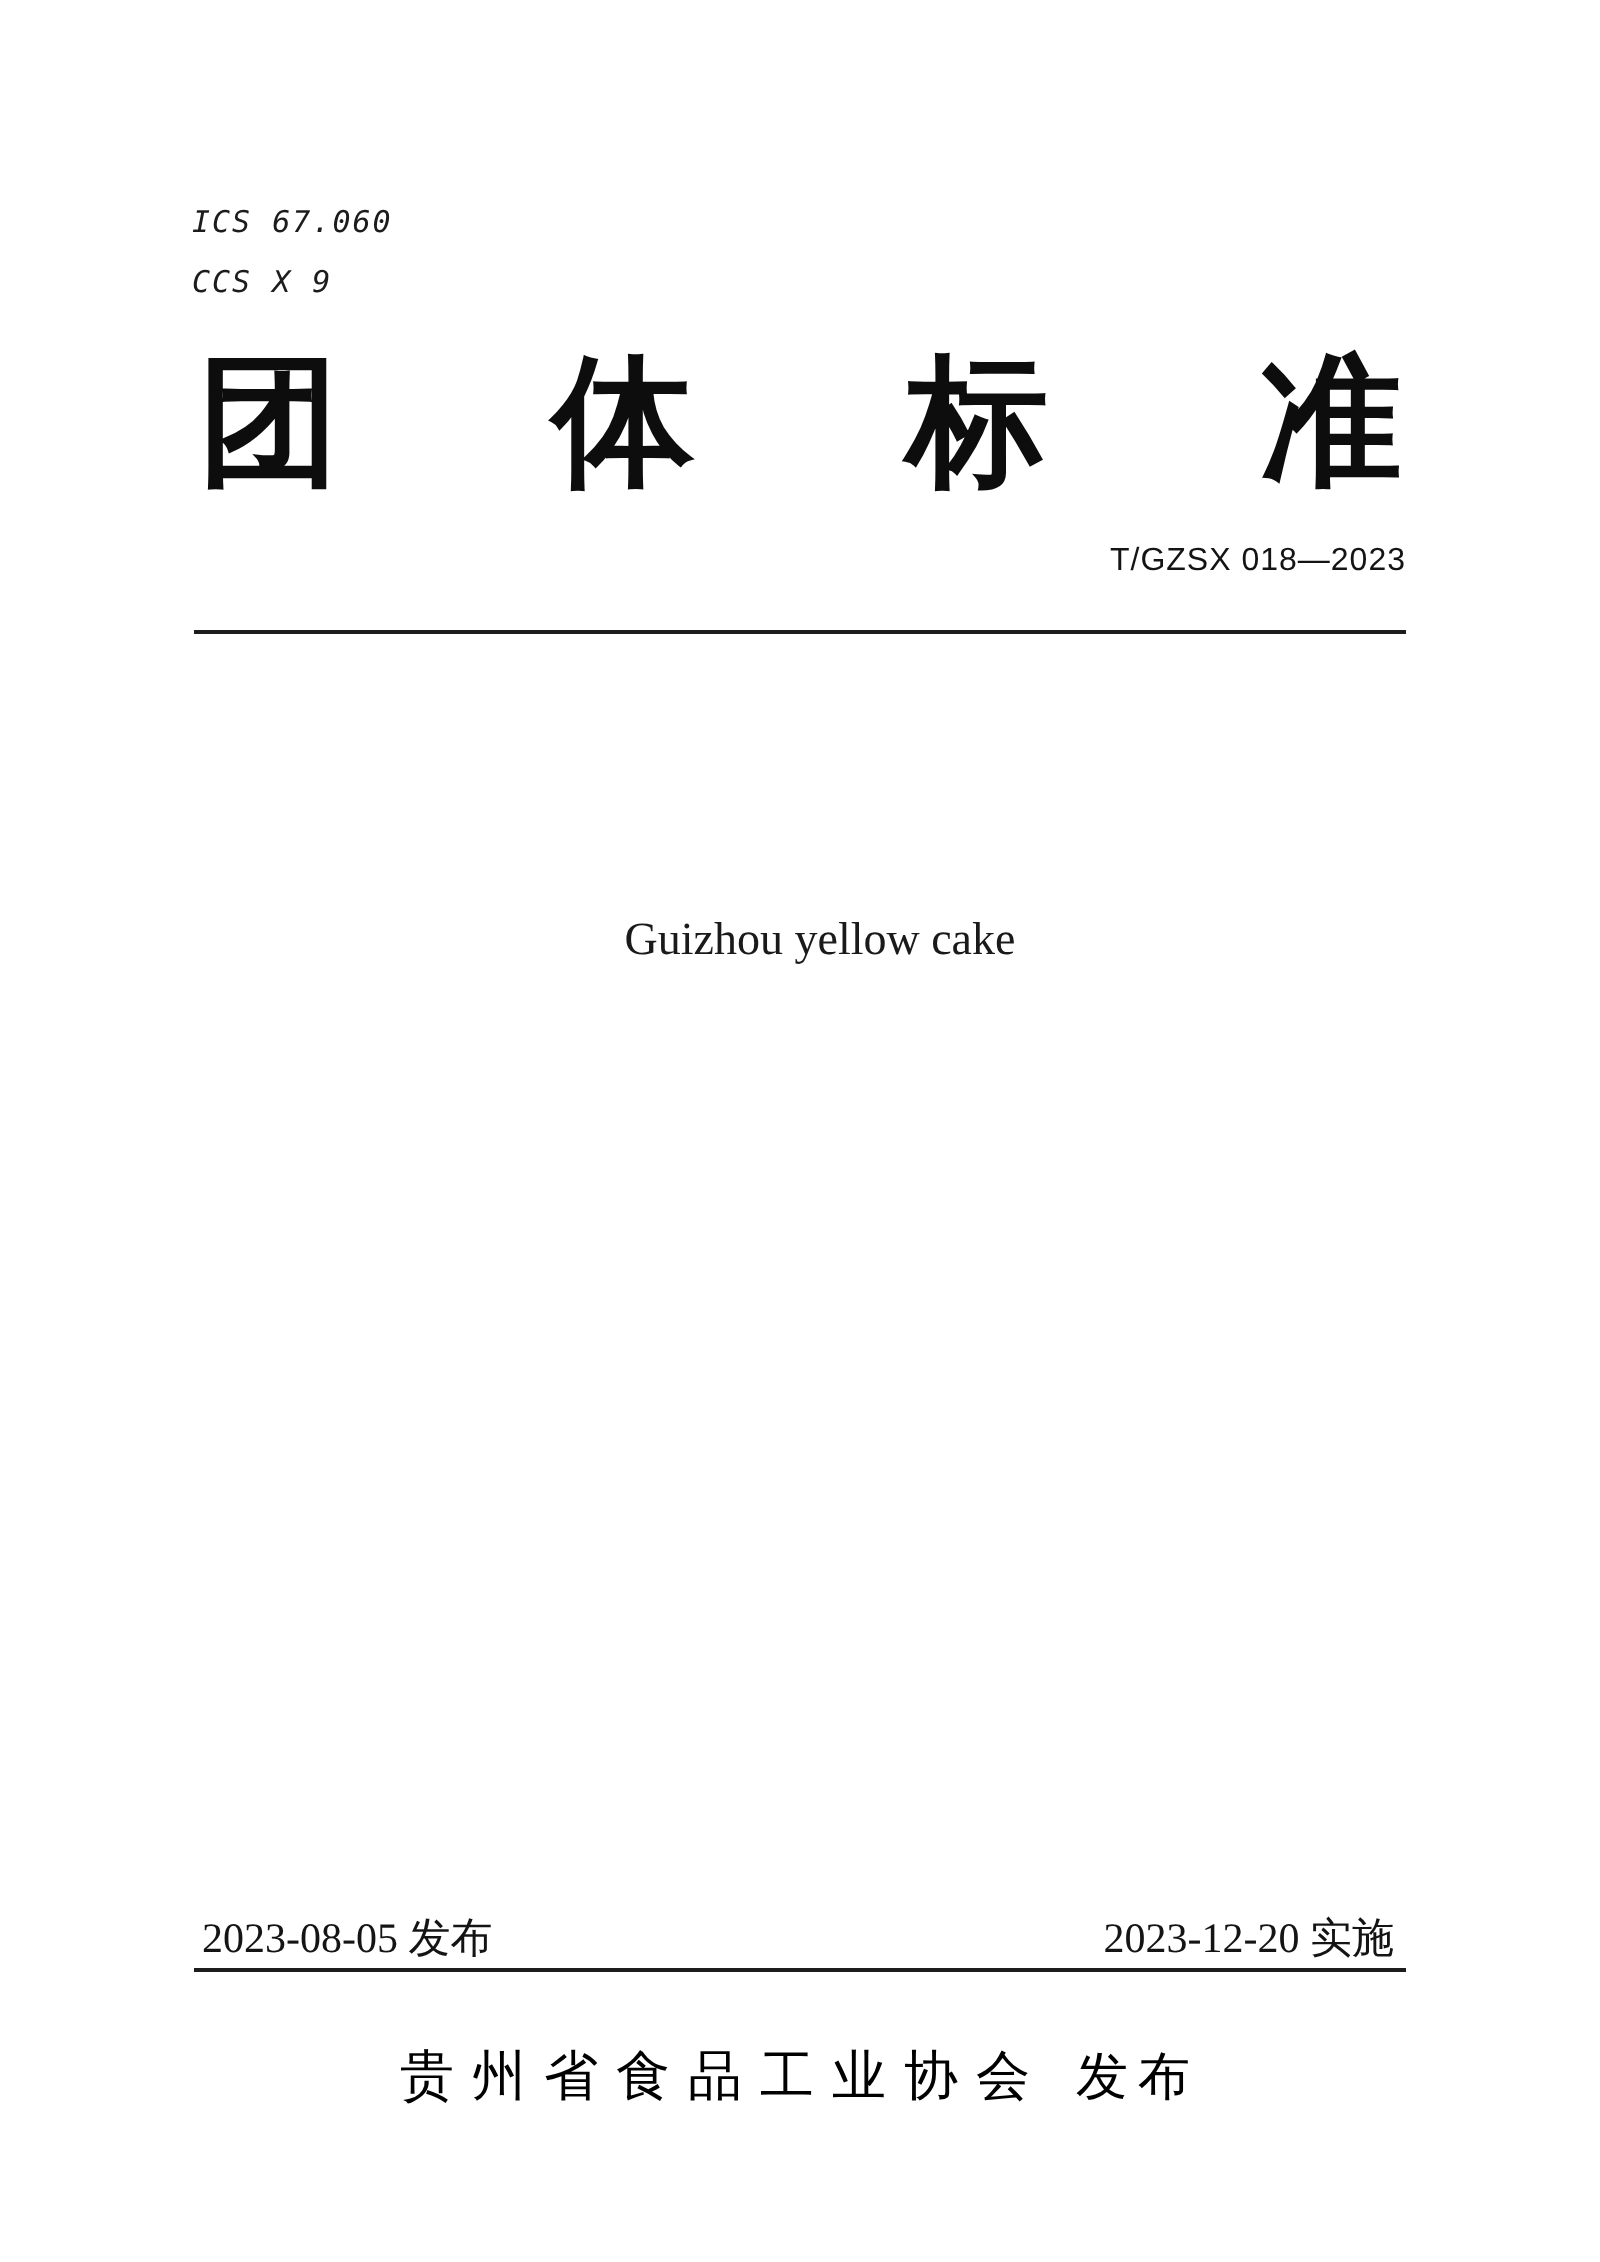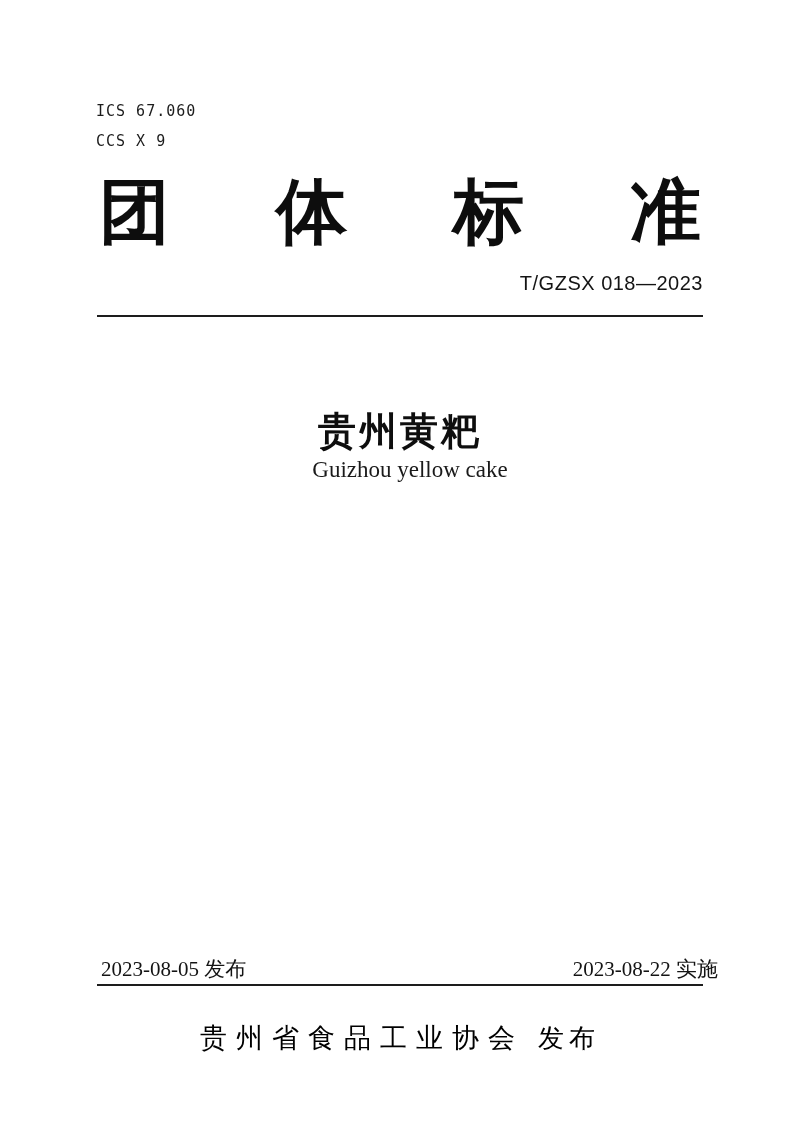--- a/index.html
+++ b/index.html
@@ -24,20 +24,21 @@
     top: 103px;
   }
   .code-line {
     font-family: "DejaVu Sans Mono", monospace;
     font-size: 15px;
     line-height: 16px;
     letter-spacing: 1px;
     color: #1c1c1c;
     margin-bottom: 14px;
     white-space: pre;
+    font-style: italic;
   }
 
   
   .std-type {
     position: absolute;
     left: 99px;
     right: 99px;
     top: 175px;
     display: flex;
     justify-content: space-between;
@@ -48,21 +49,21 @@
     color: #0d0d0d;
   }
   .std-type span { display: block; }
 
   
   .std-number {
     position: absolute;
     right: 97px;
     top: 272px;
     font-family: "Liberation Sans", sans-serif;
-    font-size: 20px;
+    font-size: 16px;
     letter-spacing: 0.5px;
     color: #141414;
   }
 
   
   .rule {
     position: absolute;
     left: 97px;
     right: 97px;
     height: 2px;
@@ -93,21 +94,21 @@
     font-family: "Liberation Serif", serif;
     font-size: 23px;
     color: #1a1a1a;
     margin-left: 20px;
   }
 
   
   .dates-row {
     position: absolute;
     left: 101px;
-    right: 82px;
+    right: 103px;
     top: 955px;
     display: flex;
     justify-content: space-between;
     font-family: "Liberation Serif", serif;
     font-size: 21px;
     color: #141414;
   }
 
   
   .footer-line {
@@ -144,26 +145,25 @@
     <span>团</span>
     <span>体</span>
     <span>标</span>
     <span>准</span>
   </div>
 
   <div class="std-number">T/GZSX 018—2023</div>
 
   <div class="rule rule-top"></div>
 
-  <div class="doc-title">贵州黄粑</div>
   <div class="doc-subtitle">Guizhou yellow cake</div>
 
   <div class="dates-row">
     <span>2023-08-05 发布</span>
-    <span>2023-08-22 实施</span>
+    <span>2023-12-20 实施</span>
   </div>
 
   <div class="rule rule-bottom"></div>
 
   <div class="footer-line">
     <span class="footer-publisher">贵州省食品工业协会</span><span class="footer-action">发布</span>
   </div>
 
 </div>
 

